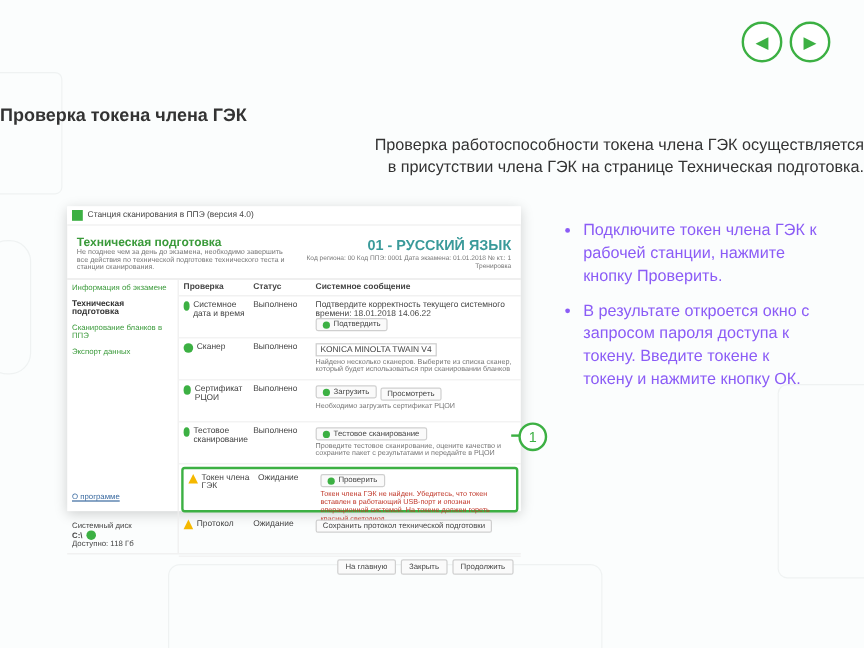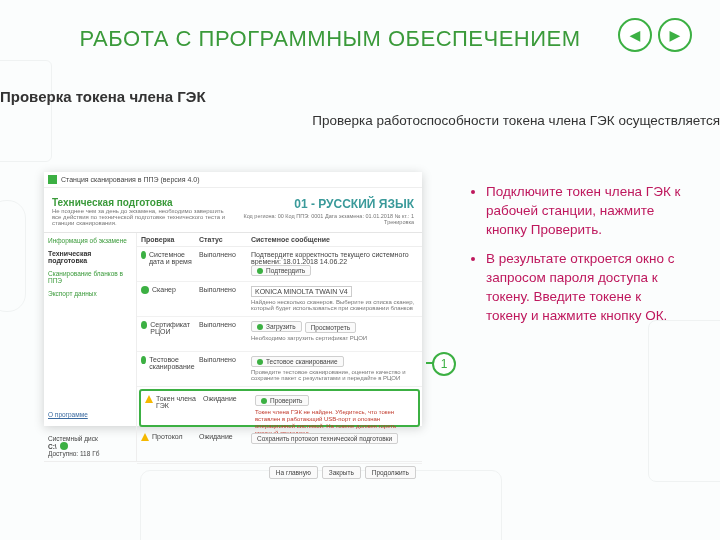--- a/index.html
+++ b/index.html
@@ -2,21 +2,21 @@
 <html><head>
 <meta charset="utf-8">
 <style>
   html,body{margin:0;padding:0;width:720px;height:540px;font-family:"Segoe UI",Arial,sans-serif;background:#fbfdfd;overflow:hidden}
   body{position:relative}
   .bg-obj{position:absolute;border:1px solid #e6eaea;border-radius:4px;opacity:.55}
   .nav-btn{position:absolute;top:18px;width:30px;height:30px;border:2px solid #3cb043;border-radius:50%;display:flex;align-items:center;justify-content:center;color:#3cb043;background:#fff;font-size:14px}
   .title{position:absolute;top:26px;left:60px;right:120px;text-align:center;color:#3a9a3a;font-size:22px;line-height:26px;font-weight:400;letter-spacing:.5px}
   .subtitle{position:absolute;top:88px;left:0;right:0;color:#333;font-weight:600;font-size:15px}
   .desc{position:absolute;top:112px;left:0;right:0;text-align:right;color:#333;font-size:13.5px;line-height:18px}
-  .shot{position:absolute;top:172px;left:44px;width:378px;height:254px;background:#fff;box-shadow:0 2px 10px rgba(0,0,0,.18);font-size:7px;color:#444}
+  .shot{position:absolute;top:172px;left:56px;width:378px;height:254px;background:#fff;box-shadow:0 2px 10px rgba(0,0,0,.18);font-size:7px;color:#444}
   .shot-titlebar{height:15px;background:#fff;border-bottom:1px solid #eee;display:flex;align-items:center;padding:0 4px;gap:4px}
   .shot-titlebar .sq{width:9px;height:9px;background:#3cb043}
   .shot-head{padding:6px 8px;border-bottom:1px solid #e5e5e5}
   .shot-head h1{margin:0;font-size:10px;color:#3a9a3a;font-weight:600}
   .shot-head-row{display:flex;justify-content:space-between;margin-top:3px}
   .subj{color:#3a9a9a;font-size:12px;font-weight:600}
   .shot-body{display:flex;height:228px}
   .shot-side{width:84px;border-right:1px solid #eee;padding:4px;display:flex;flex-direction:column;gap:6px}
   .side-link{color:#3a9a3a;font-size:6.5px}
   .side-active{font-weight:600;color:#333;font-size:7px}
@@ -32,43 +32,44 @@
   .i-ok{background:#3cb043;border-radius:50%}
   .i-warn{width:0;height:0;border-left:4px solid transparent;border-right:4px solid transparent;border-bottom:8px solid #f5b800}
   .mini-btn{display:inline-flex;align-items:center;gap:3px;border:1px solid #cfcfcf;background:#fafafa;padding:1px 5px;border-radius:2px;font-size:6.5px;margin-right:3px}
   .mini-btn .dot{width:6px;height:6px;background:#3cb043;border-radius:50%}
   .row-token{border:2px solid #3cb043;margin:2px;border-radius:3px}
   .red-msg{color:#c0392b;font-size:6px;margin-top:3px;line-height:7px}
   .shot-footer{border-top:1px solid #eee;display:flex;justify-content:flex-end;gap:4px;padding:4px 6px}
   .f-btn{border:1px solid #cfcfcf;background:#fafafa;padding:2px 6px;border-radius:2px;font-size:6.5px}
   .callout{position:absolute;top:352px;left:432px;width:20px;height:20px;border:2px solid #3cb043;border-radius:50%;display:flex;align-items:center;justify-content:center;color:#3cb043;font-size:12px;background:#fff}
   .callout-line{position:absolute;top:362px;left:426px;width:8px;height:2px;background:#3cb043}
-  .bullets{position:absolute;top:182px;left:468px;right:34px;font-size:13.5px;color:#be185d;line-height:19px}
+  .bullets{position:absolute;top:182px;left:468px;right:34px;font-size:13.5px;color:#8b5cf6;line-height:19px}
   .bullets ul{margin:0;padding-left:18px}
   .bullets li{margin-bottom:10px}
   .about{position:absolute;bottom:8px;left:4px;color:#3a6aa0;font-size:6.5px;text-decoration:underline}
 </style>
 </head>
 <body>
 
 <div class="bg-obj" style="top:60px;left:-30px;width:80px;height:100px;border-radius:6px"></div>
 <div class="bg-obj" style="top:200px;left:-12px;width:36px;height:110px;border-radius:18px"></div>
 <div class="bg-obj" style="top:470px;left:140px;width:360px;height:120px;border-radius:10px"></div>
 <div class="bg-obj" style="top:320px;right:-20px;width:90px;height:160px;border-radius:8px"></div>
 
 <div class="nav-btn" style="right:68px">◀</div>
 <div class="nav-btn" style="right:28px">▶</div>
 
 <div class="title">
-  <span>РАБОТА С ПРОГРАММНЫМ ОБЕСПЕЧЕНИЕМ</span><br>
+  <br>
 </div>
 
 <div class="subtitle">Проверка токена члена ГЭК</div>
 <div class="desc">
   <span>Проверка работоспособности токена члена ГЭК осуществляется</span><br>
+  <span>в присутствии члена ГЭК на странице Техническая подготовка.</span>
 </div>
 
 <div class="shot">
   <div class="shot-titlebar">
     <span class="sq"></span>
     <span>Станция сканирования в ППЭ (версия 4.0)</span>
   </div>
   <div class="shot-head">
     <div class="shot-head-row">
       <div>

